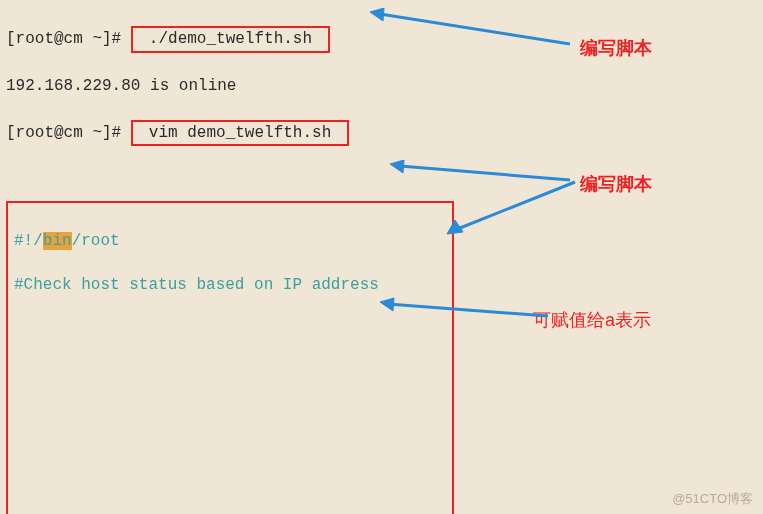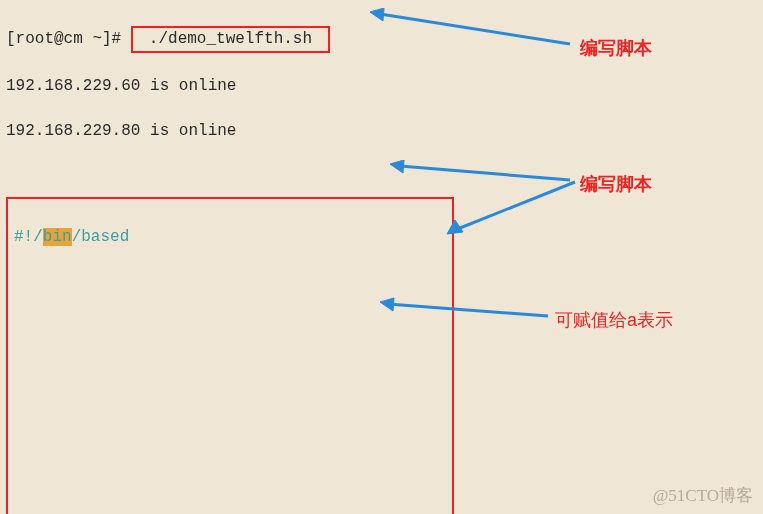--- a/index.html
+++ b/index.html
@@ -44,50 +44,51 @@
   .arrow {
     position: absolute;
     stroke: #2a8ad8;
     fill: #2a8ad8;
   }
   .watermark {
     position: absolute;
     bottom: 6px;
     right: 10px;
     color: #b7ab96;
-    font-family: Liberation Serif, serif;
-    font-size: 17px;
+    font-family: Liberation Sans, sans-serif;
+    font-size: 13px;
   }
 </style>
 </head>
 <body>
 
 <div class="terminal">
 <div><span>[root@cm ~]# </span><span class="box-red"><span>./demo_twelfth.sh</span></span></div>
-<div>192.168.229.60 is online</div>
 <div>192.168.229.80 is online</div>
+<div><span>[root@cm ~]# </span><span class="box-red"><span>vim demo_twelfth.sh</span></span></div>
 
 <div class="script-box">
-<div><span class="c-teal">#!/</span><span class="hl-orange c-teal">bin</span><span class="c-teal">/based</span></div>
+<div><span class="c-teal">#!/</span><span class="hl-orange c-teal">bin</span><span class="c-teal">/root</span></div>
+<div class="c-teal">#Check host status based on IP address</div>
 <div>&nbsp;</div>
 
 
 
 
 
 
 
 
 
 </div>
 </div>
 
 <div class="annot" style="top:36px; left:580px;">编写脚本</div>
 <div class="annot" style="top:172px; left:580px;text-align:right;">编写脚本</div>
-<div class="annot" style="top:308px; left:555px; font-weight:normal;">可赋值给a表示</div>
+<div class="annot" style="top:308px; left:533px; font-weight:normal;">可赋值给a表示</div>
 
 <svg class="arrow" style="top:8px; left:370px;" width="210" height="42">
   <line x1="200" y1="36" x2="10" y2="6" stroke-width="3"></line>
   <polygon points="0,4 14,0 13,13"></polygon>
 </svg>
 <svg class="arrow" style="top:160px; left:390px;" width="190" height="24">
   <line x1="180" y1="20" x2="10" y2="6" stroke-width="3"></line>
   <polygon points="0,4 14,0 13,13"></polygon>
 </svg>
 <svg class="arrow" style="top:180px; left:445px;" width="140" height="60">

